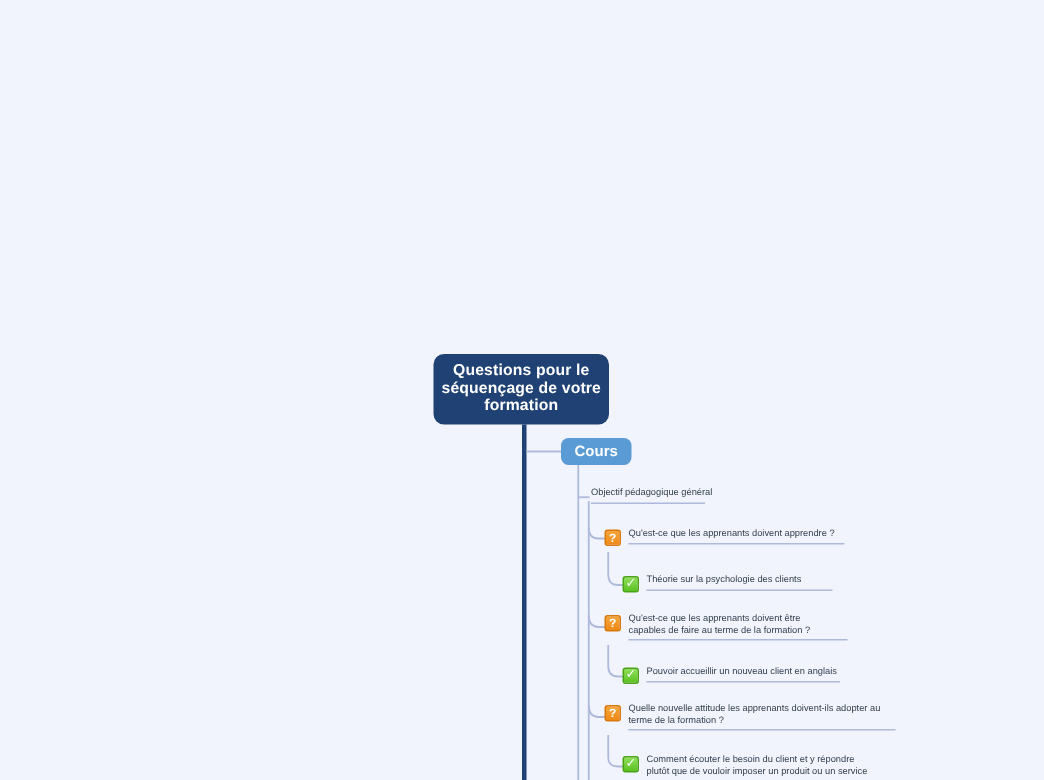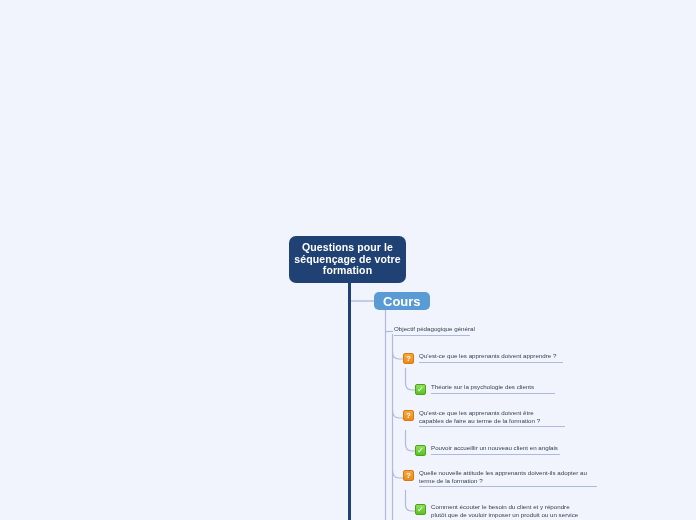--- a/index.html
+++ b/index.html
@@ -57,21 +57,21 @@
   
   .cours-node {
     position: absolute;
     left: 374px;
     top: 292px;
     height: 18px;
     background: #5b9bd5;
     border-radius: 5px;
     color: #ffffff;
     font-weight: bold;
-    font-size: 13px;
+    font-size: 10px;
     display: flex;
     align-items: center;
     justify-content: center;
     padding: 0 9px;
     box-sizing: border-box;
   }
 
   
   .topic {
     position: absolute;

